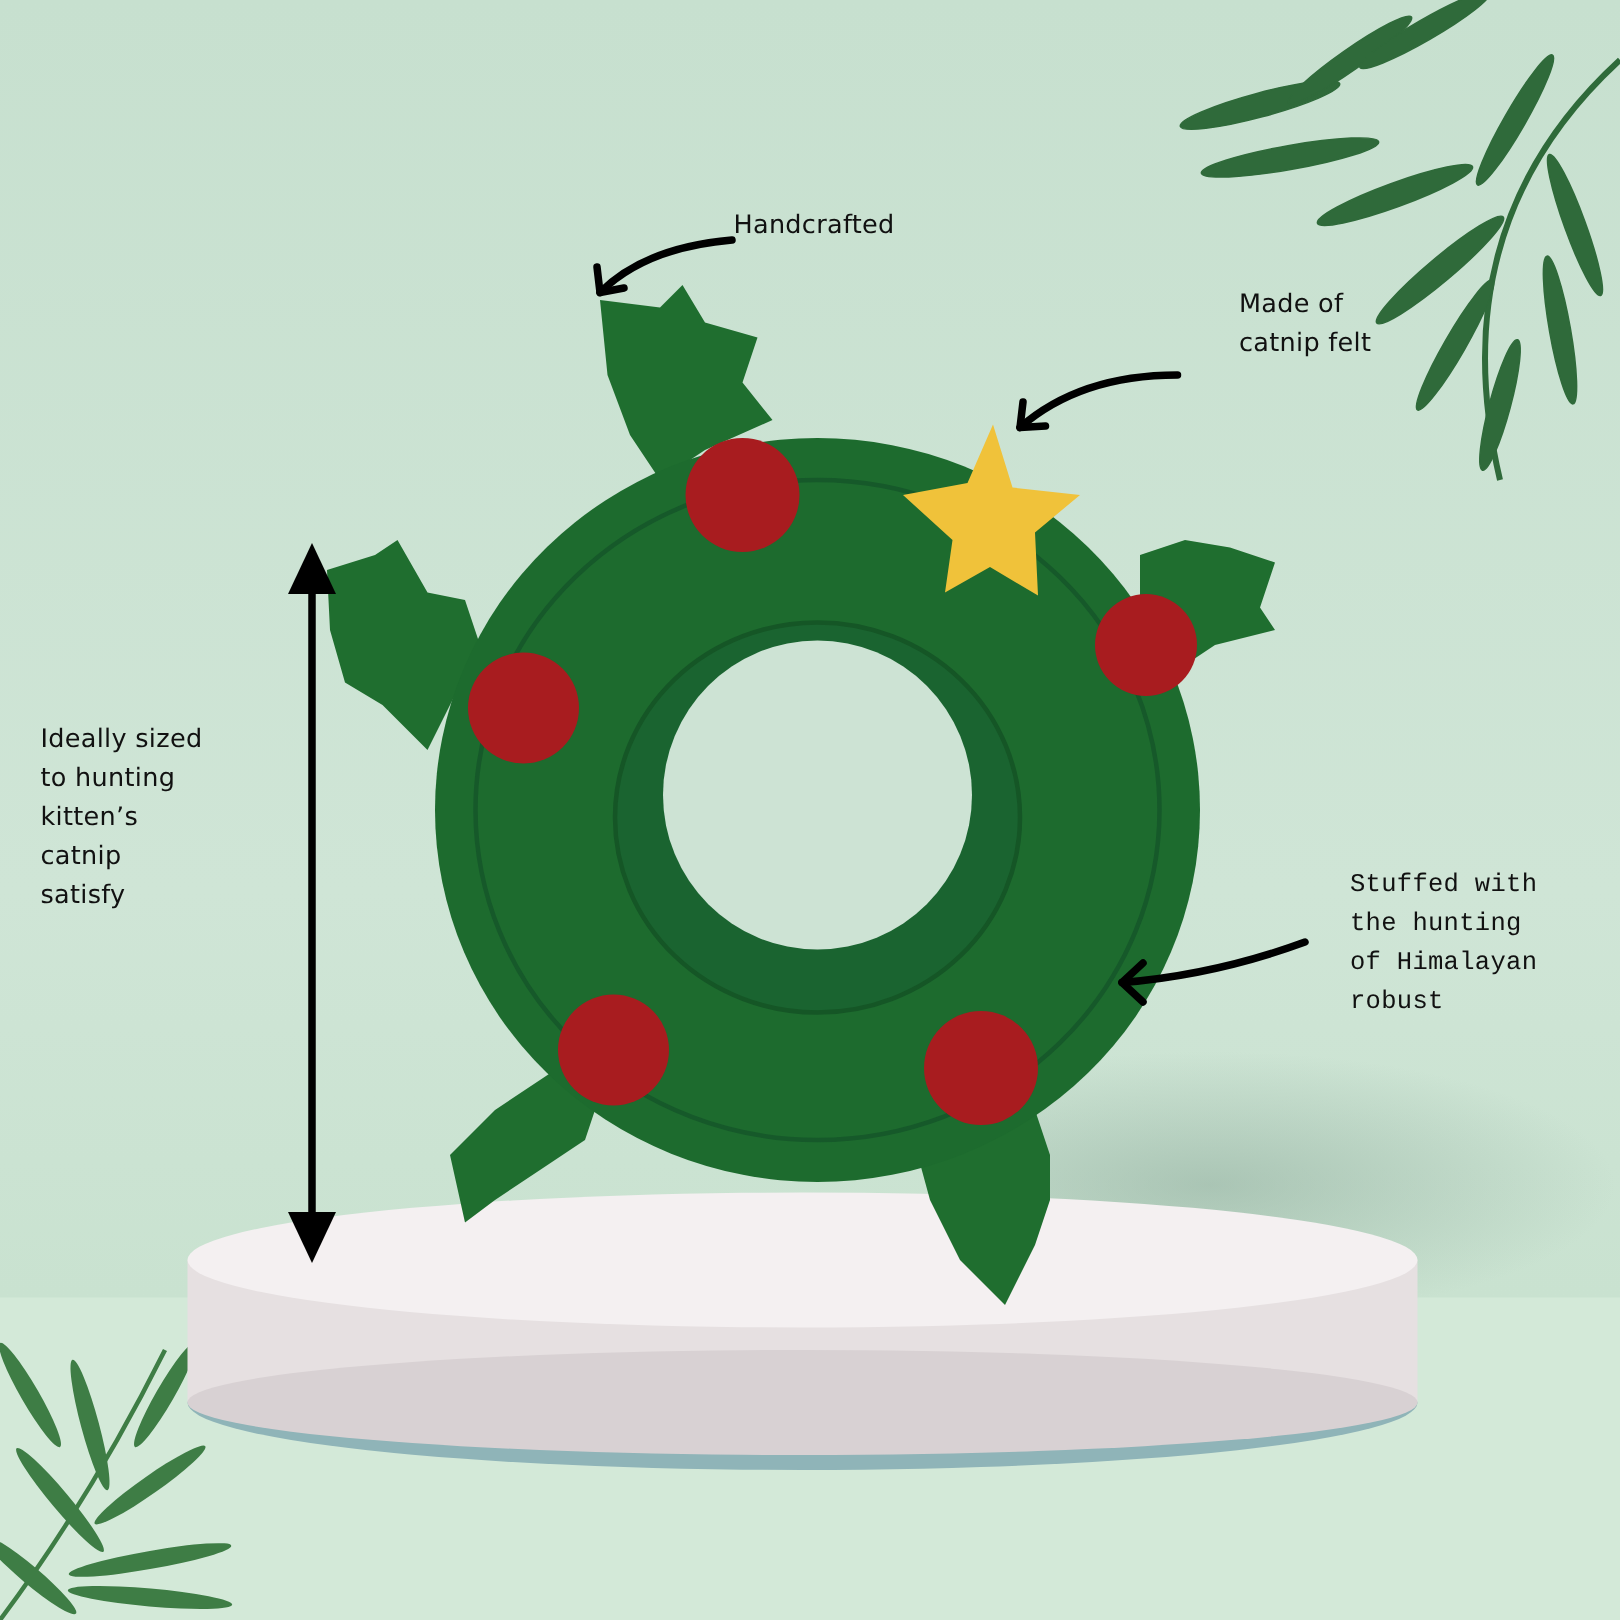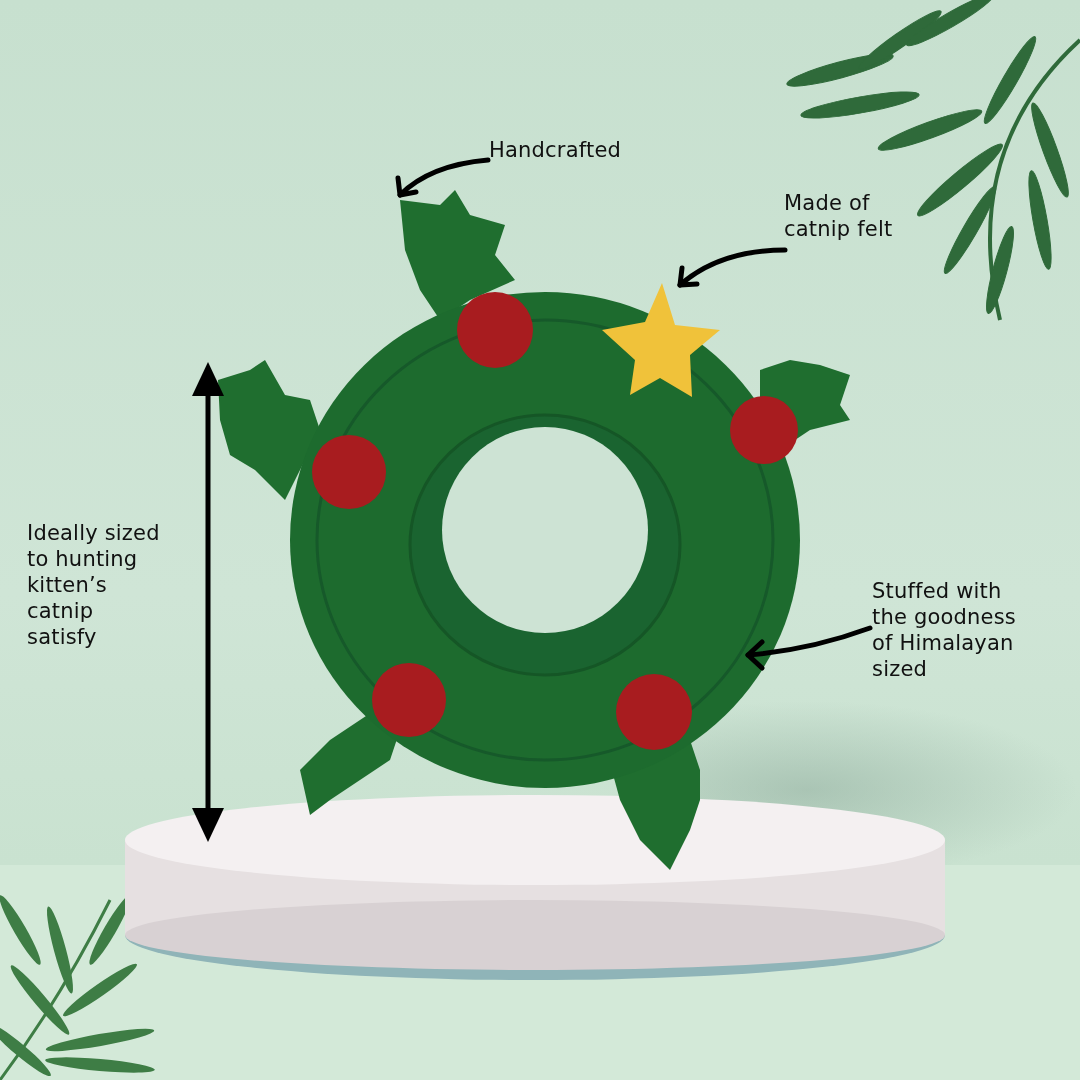--- a/index.html
+++ b/index.html
@@ -2,21 +2,21 @@
 <html><head>
 <meta charset="utf-8">
 <style>
   html,body{margin:0;padding:0;}
   body{width:1080px;height:1080px;overflow:hidden;position:relative;
     background:linear-gradient(180deg,#c7e0cf 0%,#cfe5d6 55%,#c9e2d0 80%,#d2e8d8 100%);
     font-family:"DejaVu Sans","Liberation Sans",sans-serif;color:#111;}
   .floor{position:absolute;left:0;top:865px;width:1080px;height:215px;background:#d3e9d8;}
   .wallshade{position:absolute;left:690px;top:700px;width:390px;height:180px;
     background:radial-gradient(ellipse at 30% 50%,rgba(130,160,145,.45),rgba(200,225,210,0) 70%);}
-  .label{position:absolute;font-size:21px;line-height:26px;letter-spacing:.2px;}
+  .label{position:absolute;font-size:17px;line-height:26px;letter-spacing:.2px;}
   svg.layer{position:absolute;left:0;top:0;}
 </style>
 </head>
 <body>
 
 <div class="floor"></div>
 <div class="wallshade"></div>
 
 <svg class="layer" width="1080" height="1080" viewBox="0 0 1080 1080">
 
@@ -88,31 +88,31 @@
     <line x1="208" y1="385" x2="208" y2="820"></line>
   </g>
   <g fill="#000">
     <polygon points="208,362 192,396 224,396"></polygon>
     <polygon points="208,842 192,808 224,808"></polygon>
   </g>
 </svg>
 
 <div class="label" style="left:489px;top:137px;">Handcrafted</div>
 
-<div class="label" style="left:784px;top:190px;">
+<div class="label" style="left:826px;top:190px;">
   <div>Made of</div>
   <div>catnip felt</div>
 </div>
 
-<div class="label" style="left:27px;top:520px;">
+<div class="label" style="left:27px;top:480px;">
   <div>Ideally sized</div>
   <div>to hunting</div>
   <div>kitten’s</div>
   <div>catnip</div>
   <div>satisfy</div>
 </div>
 
-<div class="label" style="left:872px;top:578px;">
+<div class="label" style="left:900px;top:578px;font-family:Liberation Mono, monospace;">
   <div>Stuffed with</div>
-  <div>the goodness</div>
+  <div>the hunting</div>
   <div>of Himalayan</div>
-  <div>sized</div>
+  <div>robust</div>
 </div>
 
 </body></html>

